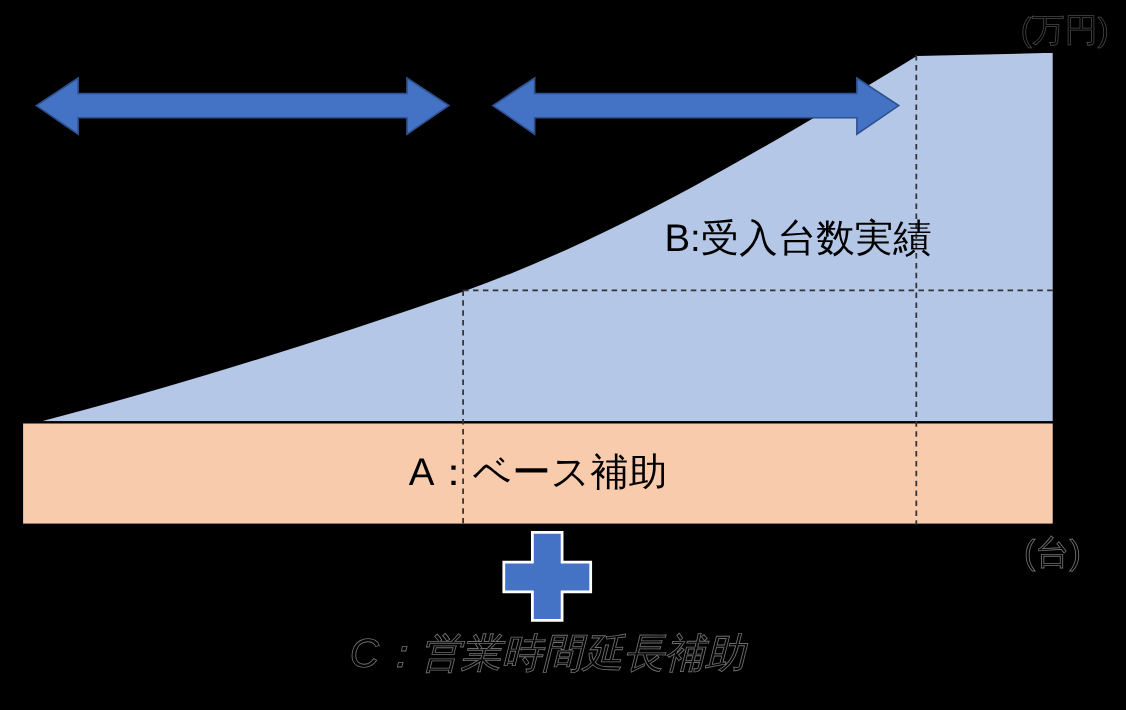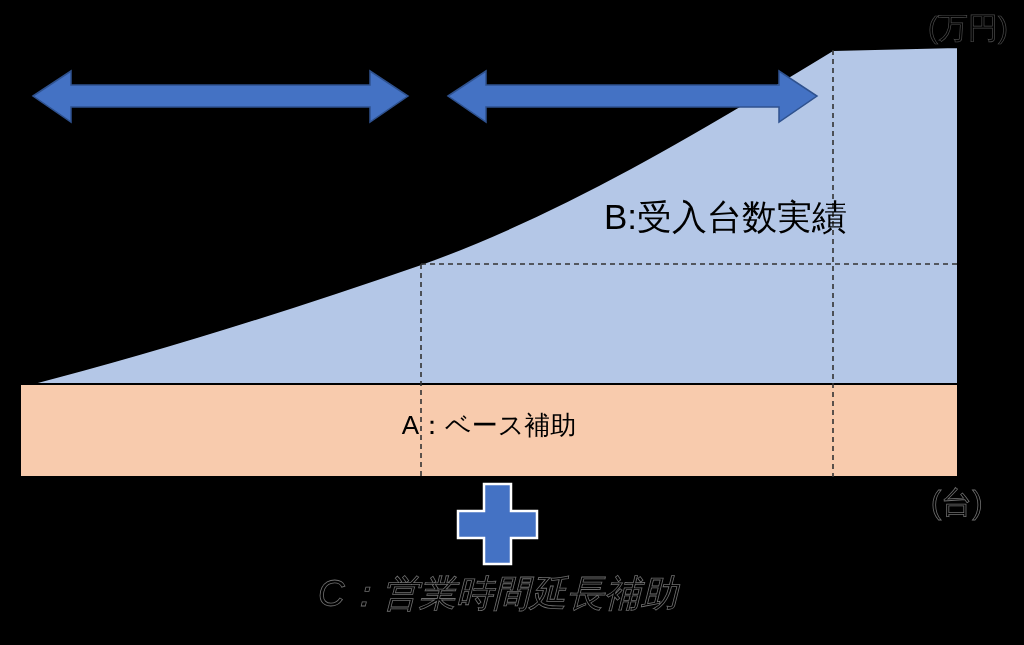--- a/index.html
+++ b/index.html
@@ -18,21 +18,21 @@
   .lbl {
     position: absolute;
     color: #000000;
     white-space: nowrap;
     letter-spacing: 0px;
     line-height: 1.1;
   }
   .lbl-b { left: 604px; top: 198px; font-size: 35px; }
   .lbl-a {
     left: 20px; top: 411px; width: 938px;
-    text-align: center; font-size: 26px;
+    text-align: center; font-size: 35px;
   }
   
   .ghost { color: #000000; -webkit-text-stroke: 0.8px #6e6e6e; }
   .ghost-dim { color: #000000; -webkit-text-stroke: 0.7px #4a4a4a; }
   .lbl-c { left: 318px; top: 574px; font-size: 37px; font-style: italic; }
   .lbl-unit-y { left: 928px; top: 11px; font-size: 30px; }
   .lbl-unit-x { left: 931px; top: 486px; font-size: 31px; }
 </style>
 </head>
 <body>

